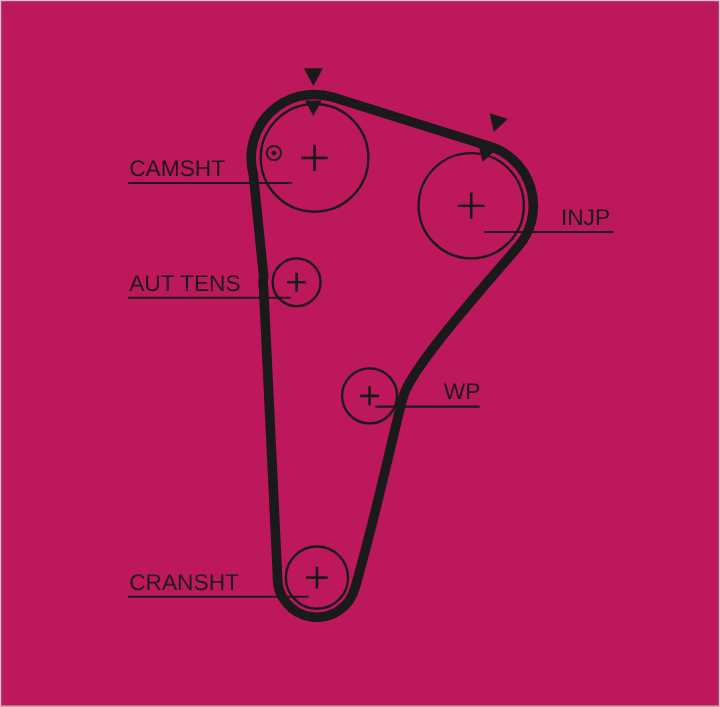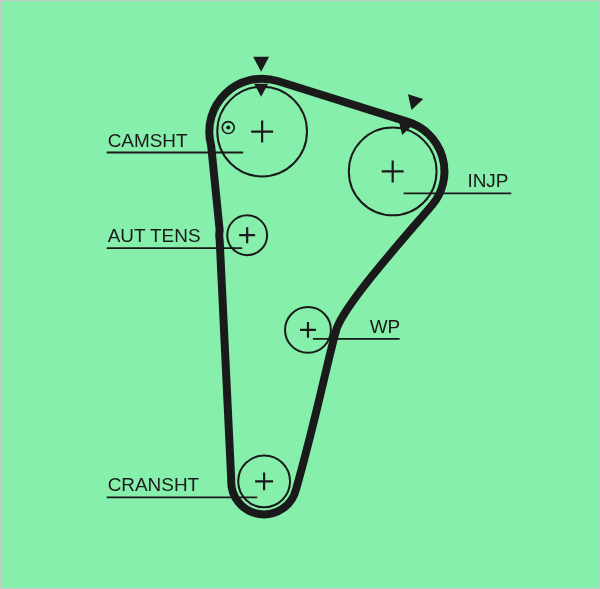--- a/index.html
+++ b/index.html
@@ -5,21 +5,21 @@
   html, body {
     margin: 0;
     padding: 0;
     background: #ffffff;
   }
   .canvas {
     position: relative;
     width: 600px;
     height: 589px;
     box-sizing: border-box;
-    background: #86efac;
+    background: #be185d;
     border: 1px solid #cccccc;
     overflow: hidden;
   }
   svg { display: block; }
   .lbl {
     font-family: "Liberation Sans", sans-serif;
     font-size: 19px;
     fill: #1a1a1a;
   }
   .belt {

